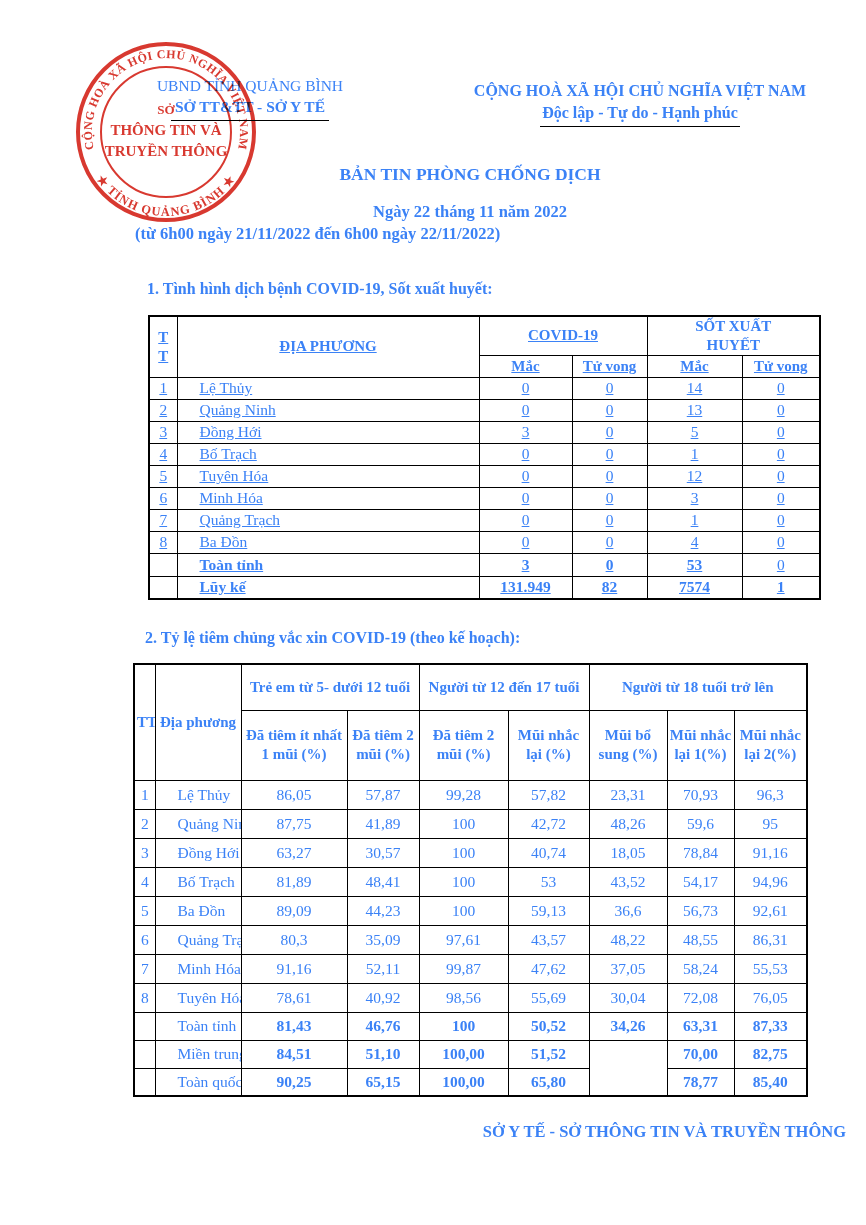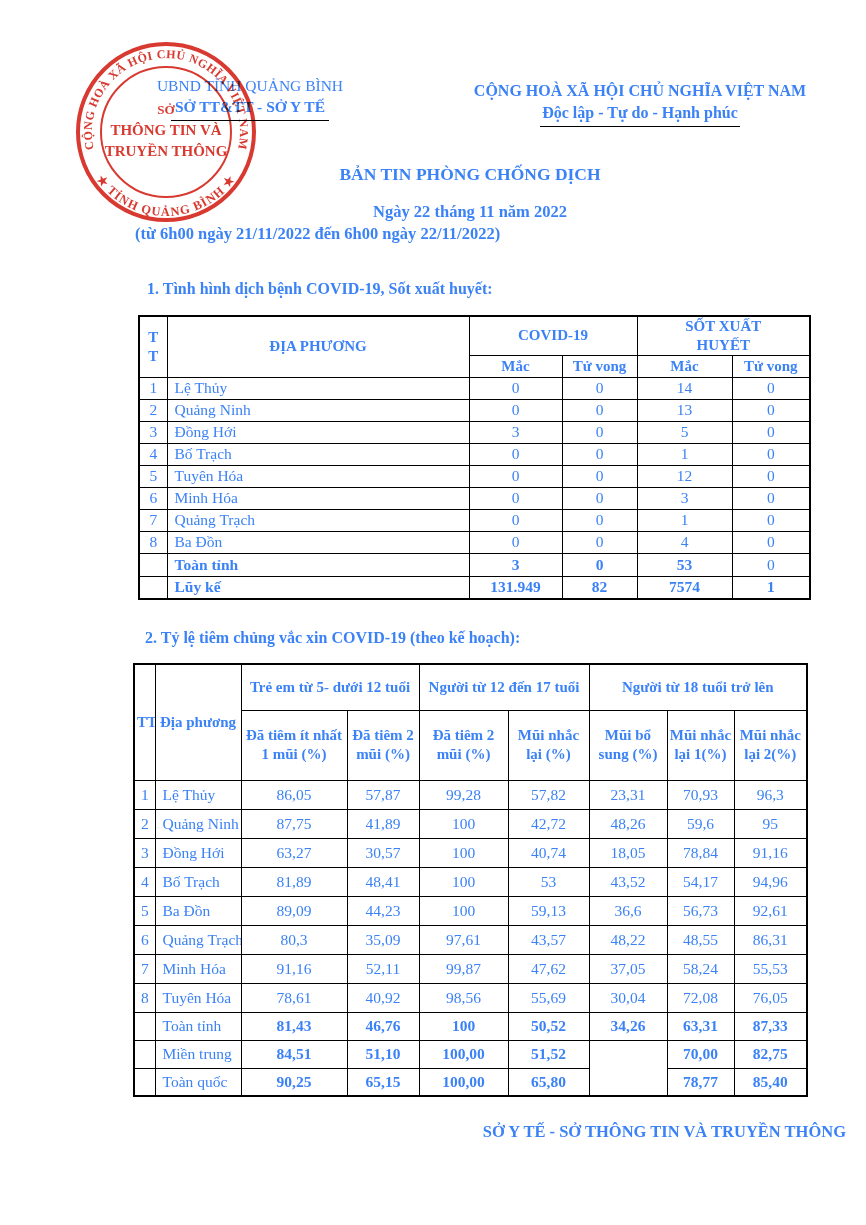--- a/index.html
+++ b/index.html
@@ -23,22 +23,22 @@
   .title-range{left:135px;top:224px;width:670px;text-align:left;font-weight:bold;font-size:16.5px;}
   .recipient{left:135px;top:252px;width:670px;text-align:center;font-size:15.5px;}
   .sec-heading{font-weight:bold;font-size:16px;}
   .sec1-heading{left:147px;top:280px;}
   .sec2-heading{left:145px;top:629px;}
   
   table{border-collapse:collapse;position:absolute;table-layout:fixed;border:2px solid #000;}
   th,td{border:1px solid #000;padding:0 2px;overflow:hidden;vertical-align:middle;}
   th{font-weight:bold;text-align:center;font-size:15px;line-height:1.25;}
   td{text-align:center;}
-  .c-name{text-align:left;padding-left:7px;white-space:nowrap;}
-  #table1{left:138px;top:315px;width:671px;}
+  .c-name{text-align:left;padding-left:22px;white-space:nowrap;}
+  #table1{left:148px;top:315px;width:671px;text-decoration:underline;}
   #table1 td{font-size:15.5px;}
   #table1 thead tr:nth-child(1){height:37px;}
   #table1 thead tr:nth-child(2){height:22px;}
   #table1 tbody tr{height:22px;}
   #table1 tbody tr.summary{height:23px;}
   .wrap-narrow{display:inline-block;max-width:100px;}
   #table2{left:133px;top:663px;width:673px;}
   #table2 td{font-size:15.5px;}
   #table2 thead tr:nth-child(1){height:46px;}
   #table2 thead tr:nth-child(2){height:70px;margin-left:24px;}

